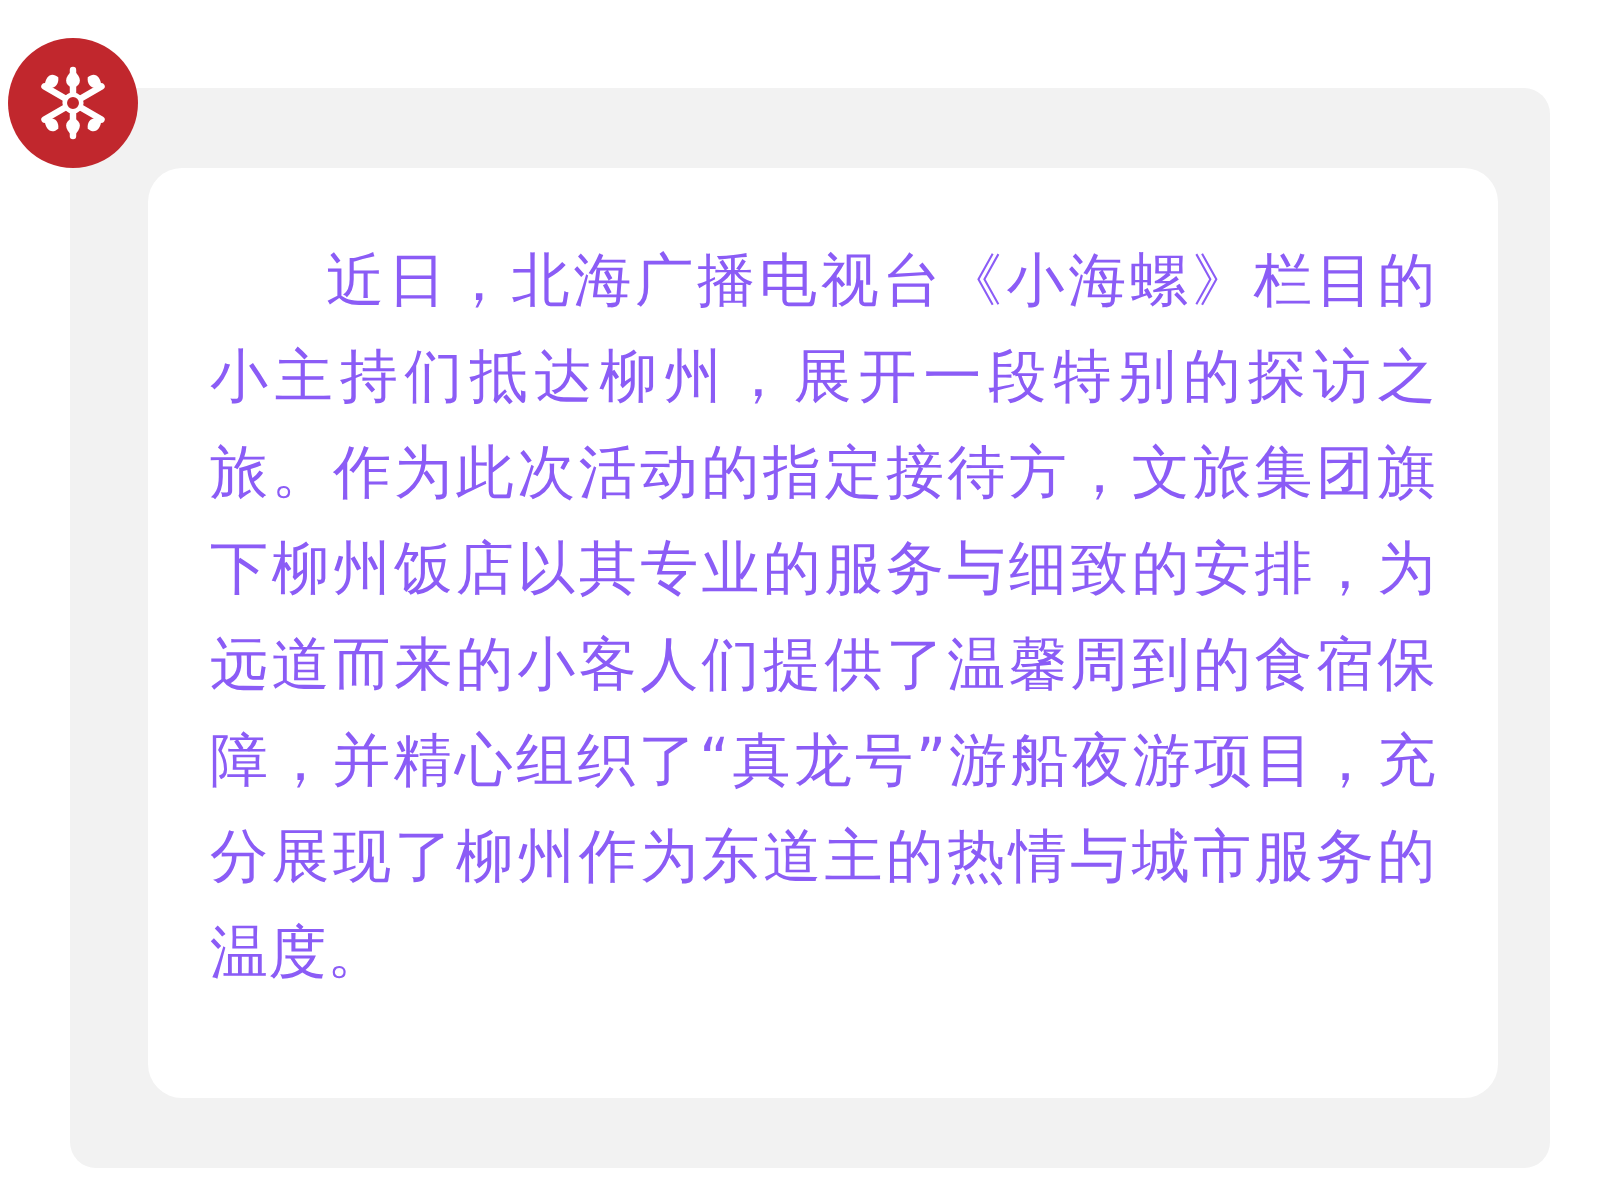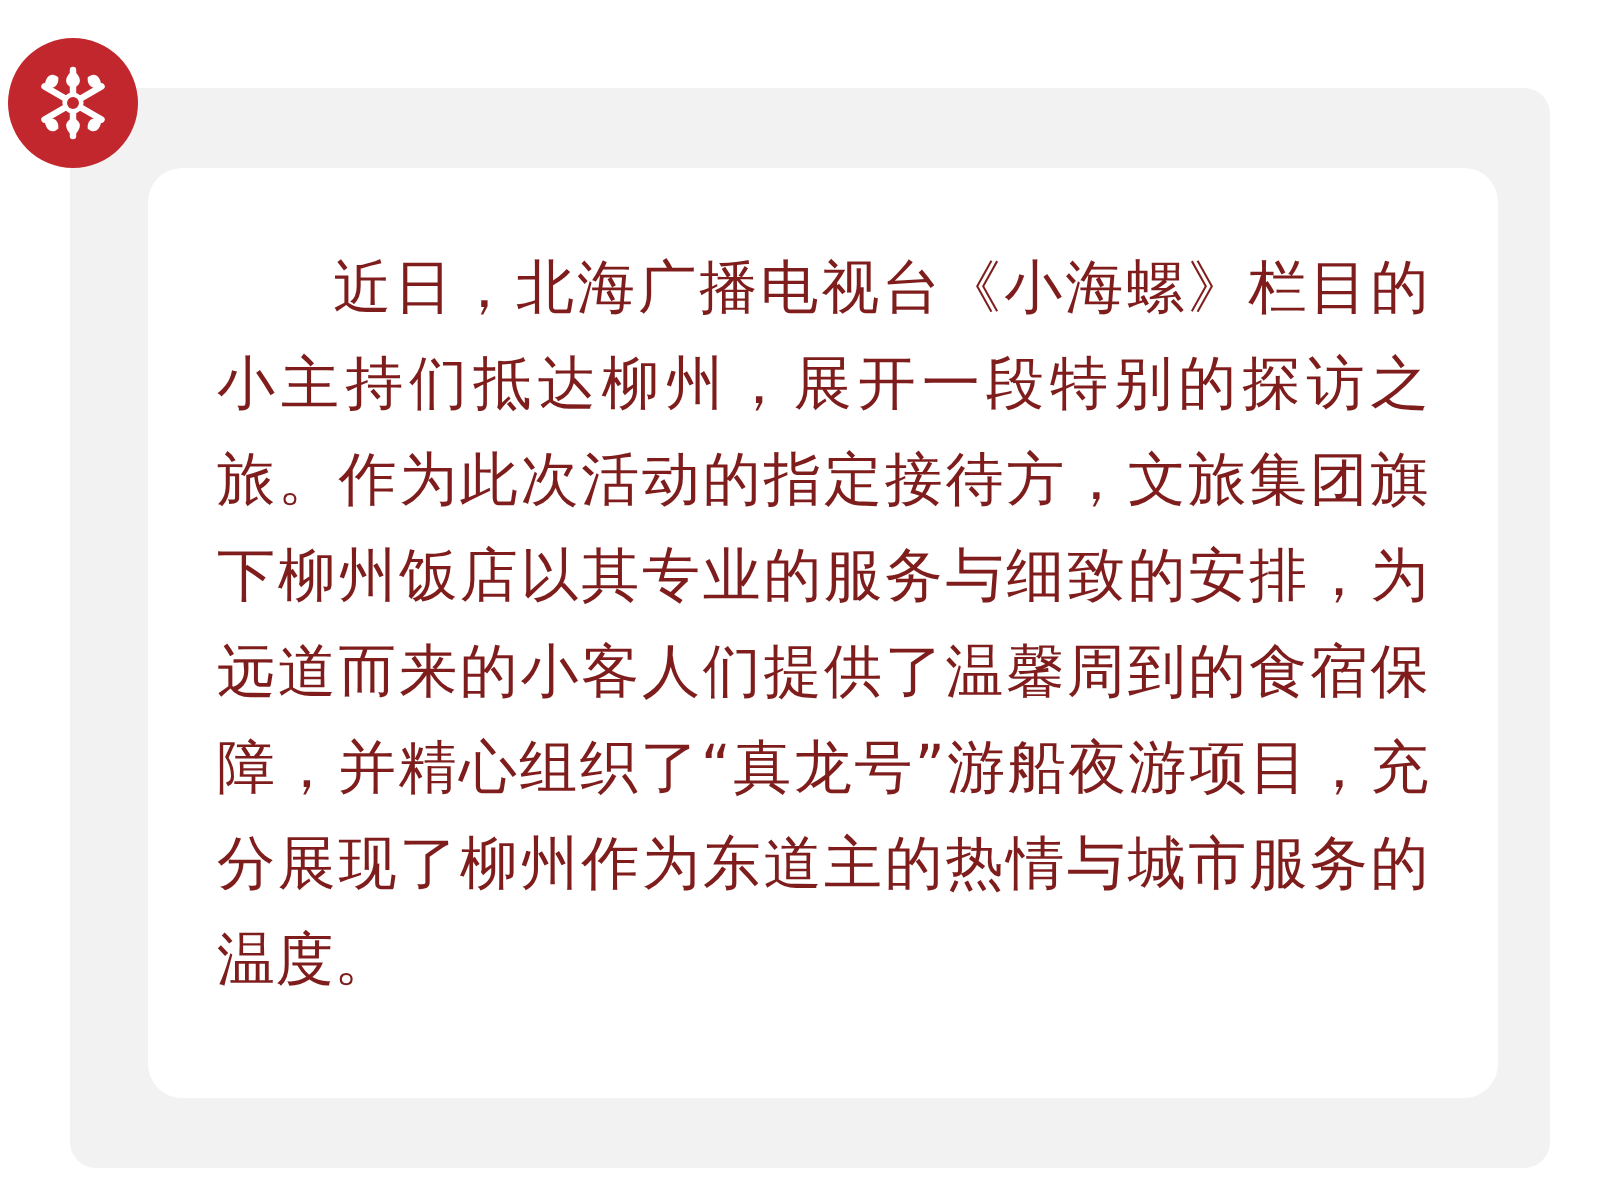--- a/index.html
+++ b/index.html
@@ -59,26 +59,26 @@
     border-radius: 34px;
     box-sizing: border-box;
     padding: 64px 62px 60px 62px;
     overflow: hidden;
   }
 
   .article-body {
     font-family: "DejaVu Sans", "Liberation Sans", sans-serif;
     font-size: 58px;
     line-height: 96px;
-    color: #7f1d1d;
+    color: #8b5cf6;
     letter-spacing: 0.5px;
     text-indent: 2em;
     text-align: justify;
     word-break: break-all;
-    margin: 7px;
+    margin: 0;
   }
 </style>
 </head>
 <body>
 
 <div class="page">
 
   <div class="backdrop-panel"></div>
 
   <div class="logo-badge">

